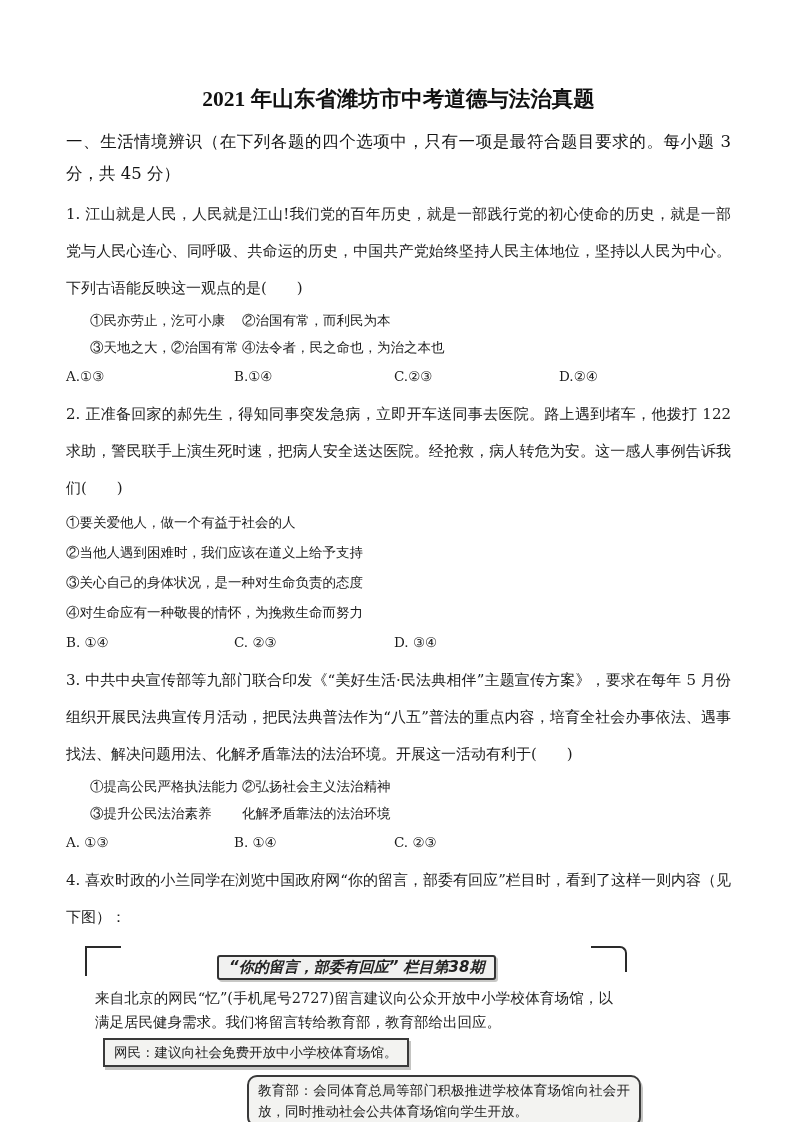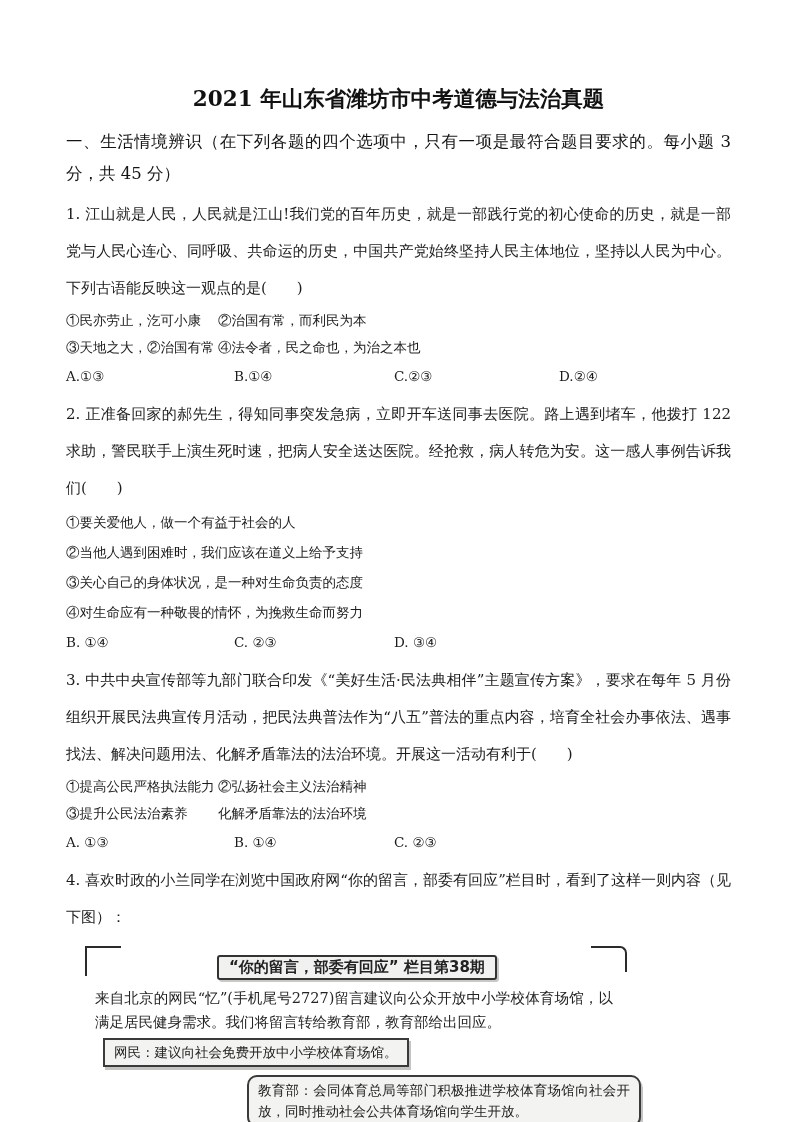--- a/index.html
+++ b/index.html
@@ -3,33 +3,33 @@
 <meta charset="utf-8">
 <style>
   html,body{margin:0;padding:0;background:#ffffff;}
   body{
     width:793px;height:1122px;position:relative;overflow:hidden;
     font-family:"DejaVu Serif","Liberation Serif",serif;
     color:#1c1c1c;
   }
   .page{padding:84px 62px 0 66px;}
   .doc-title{
-    font-size:21.5px;font-weight:700;text-align:center;margin:0;color:#111;
+    font-size:21.5px;font-weight:700;text-align:center;margin:0;color:#111;font-family:Liberation Serif, serif;
   }
   .sec-heading{
     margin-top:13px;font-size:16.5px;font-weight:400;line-height:32px;
     text-align:justify;color:#141414;
   }
   .question{margin-top:6px;}
   .stem{
     margin:0;font-size:15px;line-height:37px;text-align:justify;color:#1c1c1c;
   }
   .pair-row{
     display:grid;grid-template-columns:152px 1fr;
-    font-size:13.5px;line-height:27px;white-space:nowrap;
+    font-size:13.5px;line-height:27px;white-space:nowrap;margin-left:24px;
   }
   .opt-line{font-size:13.5px;line-height:30px;white-space:nowrap;}
   .choices-row{
     display:grid;grid-template-columns:168px 160px 165px 1fr;
     font-size:13.5px;line-height:27px;margin-top:2px;white-space:nowrap;
   }
   
   .figure-box{
     position:relative;margin:10px 0 0 19px;width:542px;
     padding:9px 14px 30px 10px;box-sizing:border-box;
@@ -37,20 +37,21 @@
   .corner-tl{position:absolute;left:0;top:0;width:34px;height:28px;
     border-top:2px solid #2a2a2a;border-left:2px solid #2a2a2a;}
   .corner-tr{position:absolute;right:0;top:0;width:34px;height:24px;
     border-top:2px solid #2a2a2a;border-right:2px solid #2a2a2a;border-top-right-radius:7px;}
   .fig-header{
     width:fit-content;margin:0 0 6px 122px;
     border:2px solid #333;border-radius:3px;background:#f1f1f0;
     box-shadow:2px 2px 0 #c8c8c6;
     padding:1px 10px;font-size:15px;font-weight:700;color:#222;
     font-family:"DejaVu Sans","Liberation Sans",sans-serif;
+    font-style:italic;
   }
   .fig-intro{
     margin:2px 0 4px 0;font-size:14.5px;line-height:24px;color:#232323;
     text-align:justify;
   }
   .bubble{
     border:2px solid #3a3a3a;background:#f3f3f1;color:#222;
     box-shadow:2px 3px 0 #c4c4c2;font-size:13.5px;line-height:21px;
   }
   .bubble-netizen{

